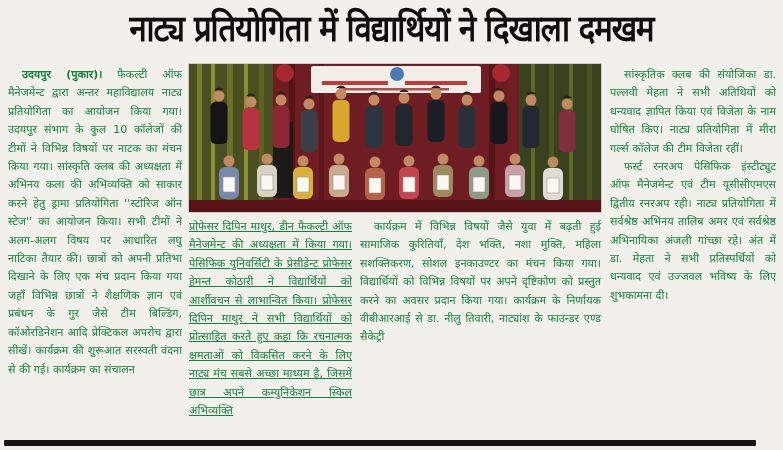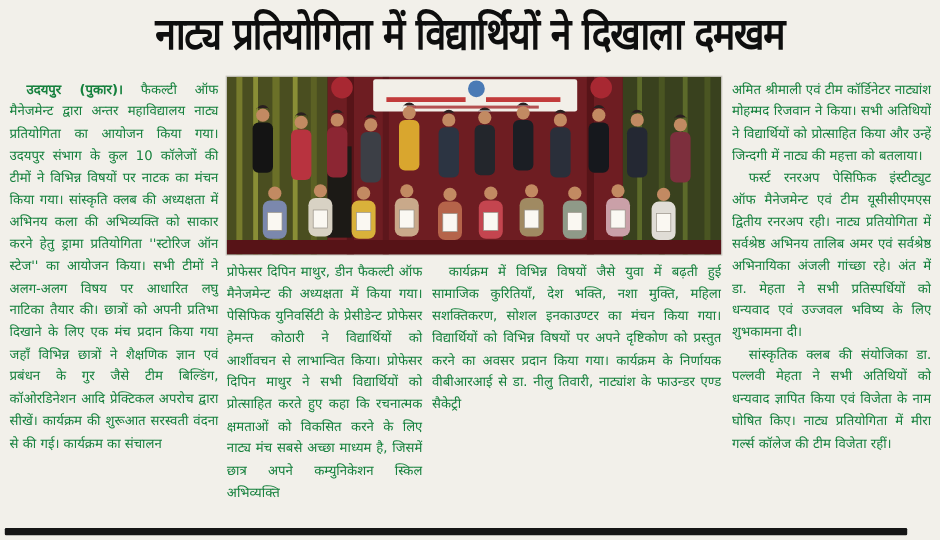--- a/index.html
+++ b/index.html
@@ -17,21 +17,21 @@
   }
   .col{
     position:absolute;
     font-size:11px;line-height:18.4px;text-align:justify;
     overflow:hidden;color:#15803d;
   }
   .col p{margin:0;}
   .indent{text-indent:14px;}
   .dateline{font-weight:bold;}
   #col1{left:8px;top:66px;width:174px;height:372px;}
-  #col2{left:189px;top:218px;width:163px;height:222px;}
+  #col2{left:189px;top:218px;width:163px;height:222px;text-decoration:underline;}
   #col3{left:360px;top:218px;width:241px;height:222px;}
   #col4{left:610px;top:66px;width:166px;height:372px;}
   .photo-wrap{
     position:absolute;left:189px;top:64px;width:412px;height:148px;
     box-shadow:0 0 0 1px #cfcdc6;
   }
   .photo-wrap svg{display:block;}
   .bottom-rule{
     position:absolute;left:4px;top:440px;width:752px;height:6px;
     background:#161616;border-radius:1px;
@@ -128,18 +128,17 @@
 
 <div id="col2" class="col">
   <p>प्रोफेसर दिपिन माथुर, डीन फैकल्टी ऑफ मैनेजमेन्ट की अध्यक्षता में किया गया। पेसिफिक युनिवर्सिटी के प्रेसीडेन्ट प्रोफेसर हेमन्त कोठारी ने विद्यार्थियों को आर्शीवचन से लाभान्वित किया। प्रोफेसर दिपिन माथुर ने सभी विद्यार्थियों को प्रोत्साहित करते हुए कहा कि रचनात्मक क्षमताओं को विकसित करने के लिए नाट्य मंच सबसे अच्छा माध्यम है, जिसमें छात्र अपने कम्युनिकेशन स्किल अभिव्यक्ति</p>
 </div>
 
 <div id="col3" class="col">
   <p class="indent">कार्यक्रम में विभिन्न विषयों जैसे युवा में बढ़ती हुई सामाजिक कुरितियाँ, देश भक्ति, नशा मुक्ति, महिला सशक्तिकरण, सोशल इनकाउण्टर का मंचन किया गया। विद्यार्थियों को विभिन्न विषयों पर अपने दृष्टिकोण को प्रस्तुत करने का अवसर प्रदान किया गया। कार्यक्रम के निर्णायक वीबीआरआई से डा. नीलु तिवारी, नाट्यांश के फाउन्डर एण्ड सैकेट्री</p>
 </div>
 
 <div id="col4" class="col">
-  <p>अमित श्रीमाली एवं टीम कॉर्डिनेटर नाट्यांश मोहम्मद रिजवान ने किया। सभी अतिथियों ने विद्यार्थियों को प्रोत्साहित किया और उन्हें जिन्दगी में नाट्य की महत्ता को बतलाया।</p>
+  <p class="indent">सांस्कृतिक क्लब की संयोजिका डा. पल्लवी मेहता ने सभी अतिथियों को धन्यवाद ज्ञापित किया एवं विजेता के नाम घोषित किए। नाट्य प्रतियोगिता में मीरा गर्ल्स कॉलेज की टीम विजेता रहीं।</p>
   <p class="indent">फर्स्ट रनरअप पेसिफिक इंस्टीट्युट ऑफ मैनेजमेन्ट एवं टीम यूसीसीएमएस द्वितीय रनरअप रही। नाट्य प्रतियोगिता में सर्वश्रेष्ठ अभिनय तालिब अमर एवं सर्वश्रेष्ठ अभिनायिका अंजली गांच्छा रहे। अंत में डा. मेहता ने सभी प्रतिस्पर्धियों को धन्यवाद एवं उज्जवल भविष्य के लिए शुभकामना दी।</p>
-  <p class="indent">सांस्कृतिक क्लब की संयोजिका डा. पल्लवी मेहता ने सभी अतिथियों को धन्यवाद ज्ञापित किया एवं विजेता के नाम घोषित किए। नाट्य प्रतियोगिता में मीरा गर्ल्स कॉलेज की टीम विजेता रहीं।</p>
 </div>
 
 <div class="bottom-rule"></div>
 
 </body></html>

